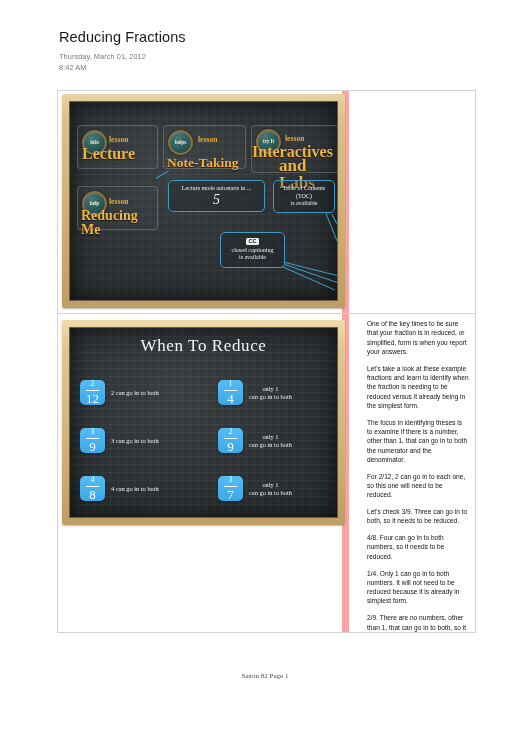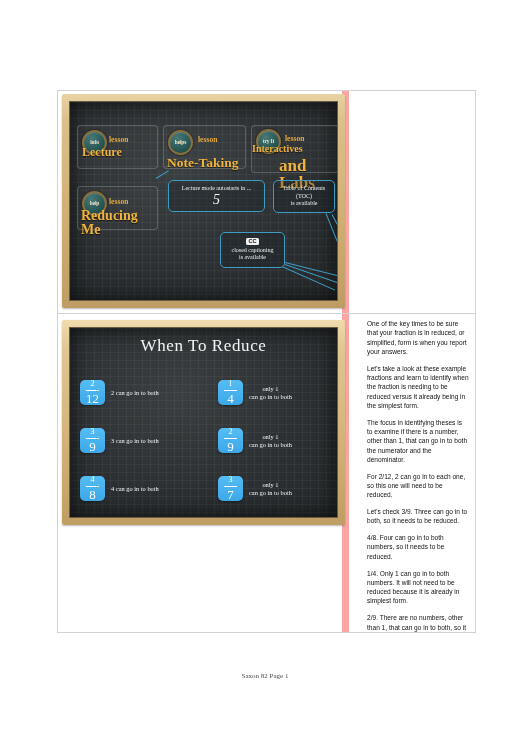--- a/index.html
+++ b/index.html
@@ -100,51 +100,56 @@
 
   
   .footer{position:absolute;left:0;right:0;top:672px;text-align:center;
       font-family:"Liberation Serif",serif;font-size:7px;color:#4a4a4a;}
 </style>
 </head>
 <body>
 
 <div class="page">
 
+  <div class="header">
+    <div class="doc-title">Reducing Fractions</div>
+    <div class="doc-date">Thursday, March 01, 2012</div>
+    <div class="doc-time">8:42 AM</div>
+  </div>
 
   <div class="table">
 
 
     <div class="trow r1">
       <div class="cell-slide">
         <div class="board b1">
           <div class="slate">
 
             <div class="menu-card" style="left:7px;top:23px;width:79px;height:42px;">
               <div class="badge" style="left:4px;top:4px;">
                 <span>info</span>
               </div>
               <div class="lesson-lbl" style="left:31px;top:9px;">lesson</div>
-              <div class="big-lbl" style="left:4px;top:20px;font-size:12px;">Lecture</div>
+              <div class="big-lbl" style="left:4px;top:20px;font-size:16px;">Lecture</div>
             </div>
 
             <div class="menu-card" style="left:93px;top:23px;width:81px;height:42px;">
               <div class="badge" style="left:4px;top:4px;">
                 <span>helps</span>
               </div>
               <div class="lesson-lbl" style="left:34px;top:9px;">lesson</div>
               <div class="big-lbl" style="left:3px;top:22px;font-size:13.5px;margin-top:8px;">Note-Taking</div>
             </div>
 
             <div class="menu-card" style="left:181px;top:23px;width:86px;height:46px;">
               <div class="badge" style="left:4px;top:3px;">
                 <span>try It</span>
               </div>
               <div class="lesson-lbl" style="left:33px;top:8px;">lesson</div>
-              <div class="big-lbl" style="left:0px;top:18px;font-size:10px;">Interactives</div>
+              <div class="big-lbl" style="left:0px;top:18px;font-size:16px;">Interactives</div>
               <div class="big-lbl" style="left:27px;top:31px;font-size:17px;">and  Labs</div>
             </div>
 
             <div class="menu-card" style="left:7px;top:84px;width:79px;height:42px;">
               <div class="badge" style="left:4px;top:4px;">
                 <span>help</span>
               </div>
               <div class="lesson-lbl" style="left:31px;top:10px;">lesson</div>
               <div class="big-lbl" style="left:3px;top:22px;font-size:14px;">Reducing Me</div>
             </div>

